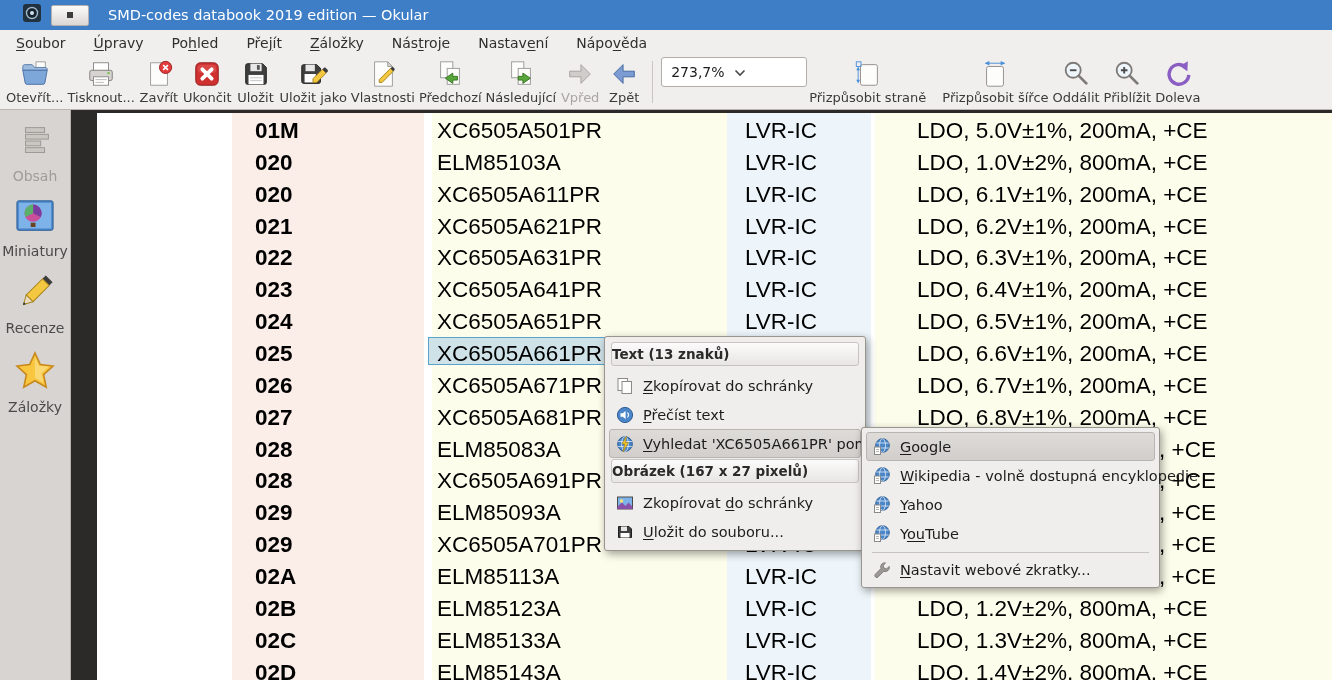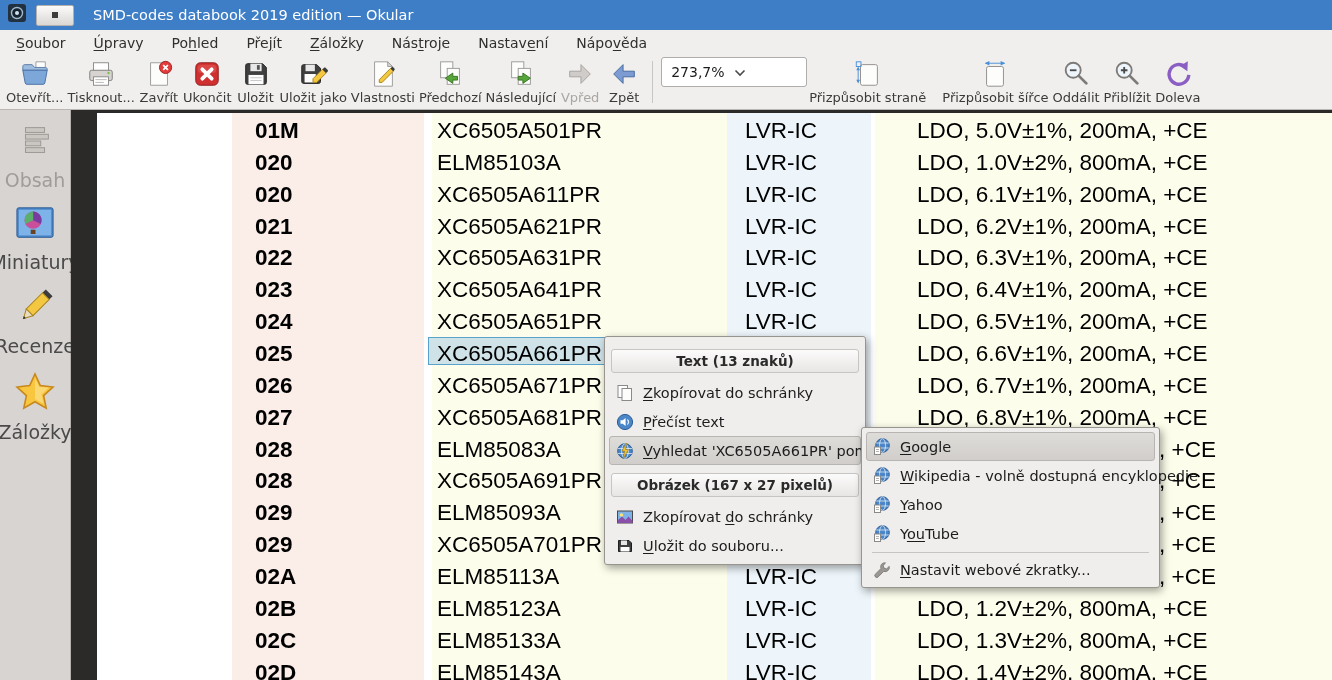--- a/index.html
+++ b/index.html
@@ -1,21 +1,21 @@
 <!DOCTYPE html>
 <html><head>
 <meta charset="utf-8">
 <style>
   html,body{margin:0;padding:0;width:1332px;height:680px;overflow:hidden;
     font-family:"DejaVu Sans",sans-serif;background:#f1efed;position:relative;}
   *{box-sizing:border-box;}
 
   
   .titlebar{position:absolute;left:0;top:0;width:1332px;height:30px;background:#3d7ec6;
-    display:flex;align-items:center;padding-left:7px;gap:9px;}
+    display:flex;align-items:center;padding-left:22px;gap:9px;}
   .titlebar .title{color:#fff;font-size:14.5px;margin-left:10px;}
   .tb-widget{width:38px;height:21px;background:linear-gradient(#fbfbfa,#dad7d4);
     border:1px solid #b3b0ad;border-radius:2px;display:flex;align-items:center;justify-content:center;}
 
   
   .menubar{position:absolute;left:0;top:30px;width:1332px;height:26px;background:#f1efed;
     display:flex;align-items:center;padding-left:2px;font-size:14px;color:#2f2f2f;}
   .menu-item{padding:3px 14px;cursor:default;}
   .u{text-decoration:underline;text-underline-offset:2px;}
 
@@ -29,21 +29,21 @@
   .tbtn.disabled .lbl{color:#a9a6a3;}
   .tsep{width:1px;height:42px;background:#c9c5c2;margin:5px 8px 0 6px;}
   .combo{width:146px;height:30px;background:#fff;border:1px solid #b0adaa;border-radius:3px;
     margin-top:1px;display:flex;align-items:center;padding:0 9px;font-size:14px;color:#1c1c1c;}
   .combo span{flex:1;}
 
   
   .sidebar{position:absolute;left:0;top:110px;width:71px;height:570px;background:#d8d4d1;
     border-right:1px solid #b5b1ae;display:flex;flex-direction:column;align-items:center;padding-top:10px;}
   .side-item{display:flex;flex-direction:column;align-items:center;margin-bottom:13px;
-    font-size:19px;color:#4a4a4a;}
+    font-size:14px;color:#4a4a4a;}
   .side-item .slbl{margin-top:3px;}
   .side-item.disabled .slbl{color:#a09c99;}
 
   
   .docview{position:absolute;left:71px;top:110px;width:1261px;height:570px;background:#2b2a28;}
   .page{position:absolute;left:26px;top:3px;width:1043px;height:567px;background:#ffffff;
     font-family:"Liberation Sans",sans-serif;color:#000;}
   .colbg{position:absolute;top:0;height:567px;}
   .col-code{left:135px;width:192px;background:#fbeee9;}
   .col-part{left:335px;width:295px;background:#fdfdeb;}
@@ -57,21 +57,21 @@
   .desc{left:820px;}
   .desc.frag{left:1062px;}
   .selection{position:absolute;left:331px;top:224px;width:180px;height:28px;
     background:#cfe2e8;border:1px solid #58a2cc;}
 
   
   .kmenu{position:absolute;background:#f0eeec;border:1px solid #98958f;border-radius:3px;
     box-shadow:2px 3px 9px rgba(0,0,0,.38);padding:4px;font-size:14.5px;color:#1c1c1c;}
   .ctx{left:604px;top:336px;width:262px;z-index:30;}
   .sub{left:861px;top:427px;width:299px;z-index:31;}
-  .mhdr{height:24px;line-height:23px;margin:8px 2px 5px;text-align:center;font-weight:bold;font-size:13.5px;
+  .mhdr{height:24px;line-height:23px;margin:1px 2px 5px;text-align:left;font-weight:bold;font-size:13.5px;
     background:linear-gradient(#fcfbfb,#e8e6e4);border:1px solid #c7c4c1;border-radius:3px;color:#2a2a2a;}
   .mitem{display:flex;align-items:center;height:29px;padding:0 6px;gap:9px;
     border:1px solid transparent;border-radius:3px;white-space:nowrap;}
   .mitem.hl{background:linear-gradient(#dedcd9,#d1cecb);border-color:#b7b4b1;}
   .micon{width:18px;height:18px;flex:none;display:flex;align-items:center;}
   .sub-arrow{margin-left:auto;font-size:14px;color:#2a2a2a;}
   .msep{height:1px;background:#c6c3c0;margin:4px 6px;}
 </style>
 </head>
 <body>

